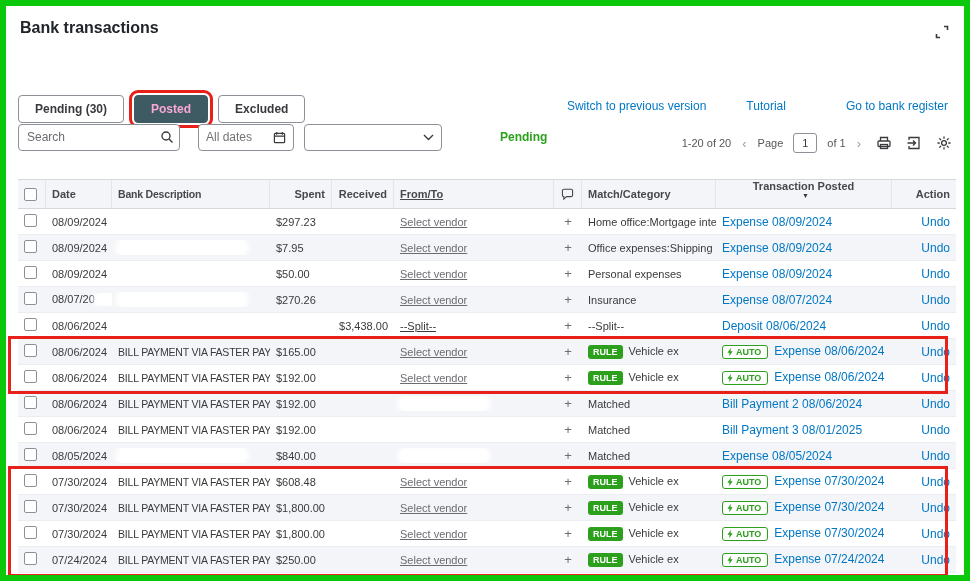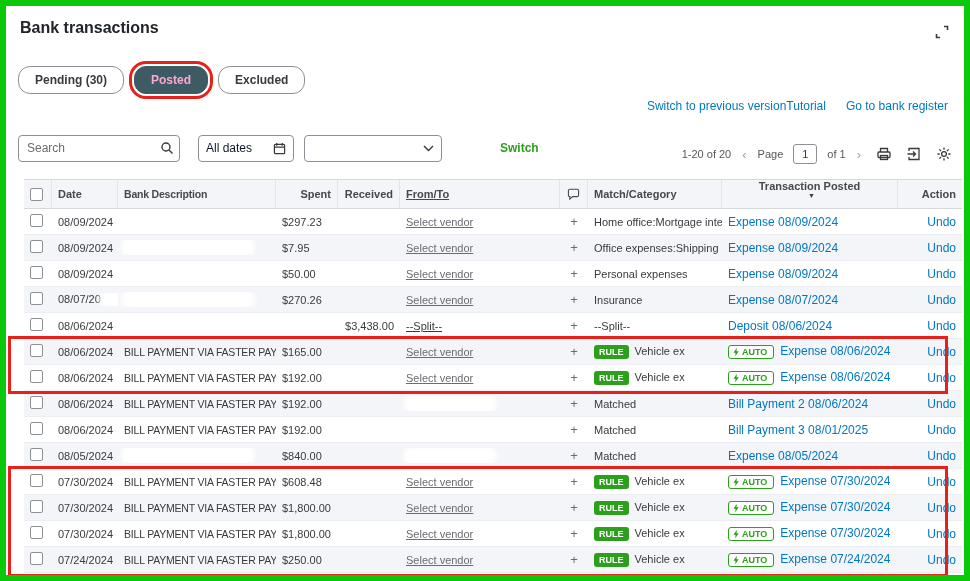--- a/index.html
+++ b/index.html
@@ -4,48 +4,48 @@
 <style>
   * { box-sizing: border-box; margin: 0; padding: 0; }
   body { margin:0; font-family:"Liberation Sans", sans-serif; background:#fff; }
   .frame { position:relative; width:970px; height:581px; border:6px solid #0bc80b; background:#fff; overflow:hidden; }
   .page { position:relative; width:958px; height:569px; background:#fff; }
 
   .page-title { position:absolute; top:13px; left:14px; font-size:16px; font-weight:700; color:#21252a; }
   .expand-icon { position:absolute; top:18px; right:14px; width:16px; height:16px; cursor:pointer; }
 
   .tabs { position:absolute; top:60px; left:12px; display:flex; gap:10px; align-items:center; }
-  .tab { height:28px; padding:0 16px; border:1px solid #8d9096; border-radius:12px; background:#fff;
+  .tab { height:28px; padding:0 16px; border:1px solid #8d9096; border-radius:4px; background:#fff;
          font-size:12px; font-weight:600; color:#393a3d; display:flex; align-items:center; cursor:pointer;
-         font-family:"Liberation Sans", sans-serif; }
+         font-family:"Liberation Sans", sans-serif;margin-top:29px; }
   .tab.selected { background:#3e5b63; border-color:#3e5b63; color:#f9a8d4;
                   outline:3px solid #e8201a; outline-offset:2px; }
 
-  .links-row { position:absolute; top:93px; right:16px; font-size:12px; display:flex; align-items:center; }
+  .links-row { position:absolute; top:93px; right:16px; font-size:12px; display:flex; align-items:center;gap:40px; }
   .links-row a { color:#0077c5; text-decoration:none; cursor:pointer; }
   .link-register { margin-left:20px; }
 
-  .toolbar { position:absolute; top:127px; left:12px; right:12px; height:30px; display:flex; align-items:center; }
+  .toolbar { position:absolute; top:116px; left:12px; right:12px; height:30px; display:flex; align-items:center; }
   .search-box { position:relative; width:162px; height:27px; }
   .search-box input { width:100%; height:100%; border:1px solid #8d9096; border-radius:4px; padding:0 26px 0 8px;
                       font-size:12px; color:#393a3d; font-family:"Liberation Sans", sans-serif; outline:none; }
   .search-box input::placeholder { color:#6b6c72; }
   .search-icon { position:absolute; right:6px; top:6px; }
   .select-box { height:27px; border:1px solid #8d9096; border-radius:4px; background:#fff; display:flex;
-                align-items:center; justify-content:space-between; padding:0 7px; font-size:12px; color:#0f172a; cursor:pointer; }
+                align-items:center; justify-content:space-between; padding:0 7px; font-size:12px; color:#737373; cursor:pointer; }
   .date-box { width:96px; margin-left:18px; }
   .type-box { width:138px; margin-left:10px; color:#6b6c72; }
   .filter-link { margin-left:58px; color:#2ca01c; font-size:12px; font-weight:600; cursor:pointer; }
   .toolbar-right { margin-left:auto; display:flex; align-items:center; gap:10px; font-size:11px; color:#56575c;margin-top:12px; }
   .chev { color:#9a9da3; font-size:13px; cursor:pointer; padding:0 1px; }
   .page-input { width:24px; height:20px; border:1px solid #8d9096; border-radius:3px; text-align:center;
                 font-size:11px; color:#393a3d; font-family:"Liberation Sans", sans-serif; outline:none; }
   .tb-icon { margin-left:4px; cursor:pointer; display:flex; align-items:center; }
 
-  .btable { position:absolute; top:173px; left:18px; width:938px; font-size:11px; color:#393a3d; }
+  .btable { position:absolute; top:173px; left:12px; width:938px; font-size:11px; color:#393a3d; }
   .thead { display:flex; height:30px; background:#f4f5f8; border-top:1px solid #d4d7dc; border-bottom:1px solid #d4d7dc;
            align-items:center; font-weight:700; font-size:11px; color:#47484d; }
   .thead .c { border-right:1px solid #e2e4e8; height:100%; display:flex; align-items:center; }
   .thead .c:last-child { border-right:none; }
   .c { padding:0 6px; overflow:hidden; white-space:nowrap; flex:none; }
   .c-check { width:28px; }
   .c-date  { width:66px; }
   .c-desc  { width:158px; font-size:10.5px; letter-spacing:-0.2px; }
   .c-spent { width:62px; text-align:left; justify-content:flex-end; }
   .c-recv  { width:62px; text-align:right; justify-content:flex-end; }
@@ -126,21 +126,21 @@
         </span>
       </div>
       <div class="select-box type-box">
         <span></span>
         <span>
           <svg width="11" height="7" viewBox="0 0 11 7" fill="none" stroke="#393a3d" stroke-width="1.4">
             <path d="M1 1l4.5 4.5L10 1"></path>
           </svg>
         </span>
       </div>
-      <span class="filter-link">Switch</span>
+      <span class="filter-link">Pending</span>
 
       <div class="toolbar-right">
         <span>1-20 of 20</span>
         <span class="chev">‹</span>
         <span>Page</span>
         <input class="page-input" value="1" style="">
         <span>of 1</span>
         <span class="chev">›</span>
         <span class="tb-icon">
           <svg width="16" height="16" viewBox="0 0 16 16" fill="none" stroke="#393a3d" stroke-width="1.3">

